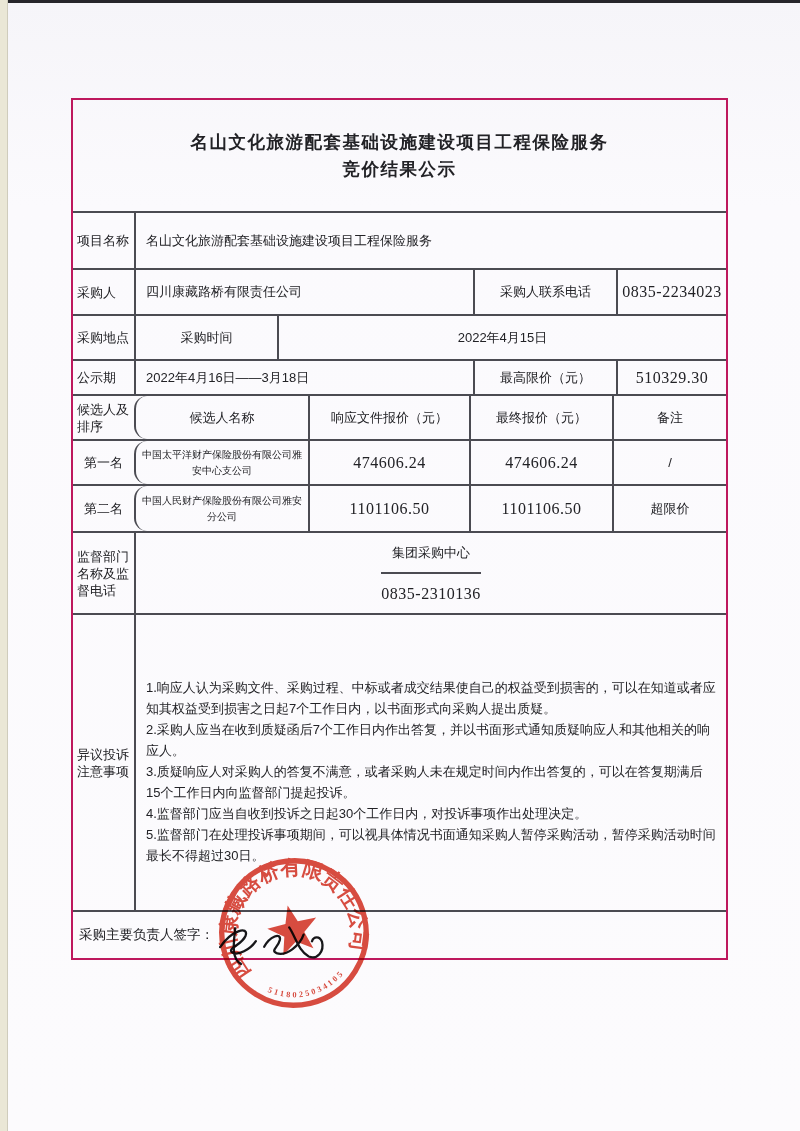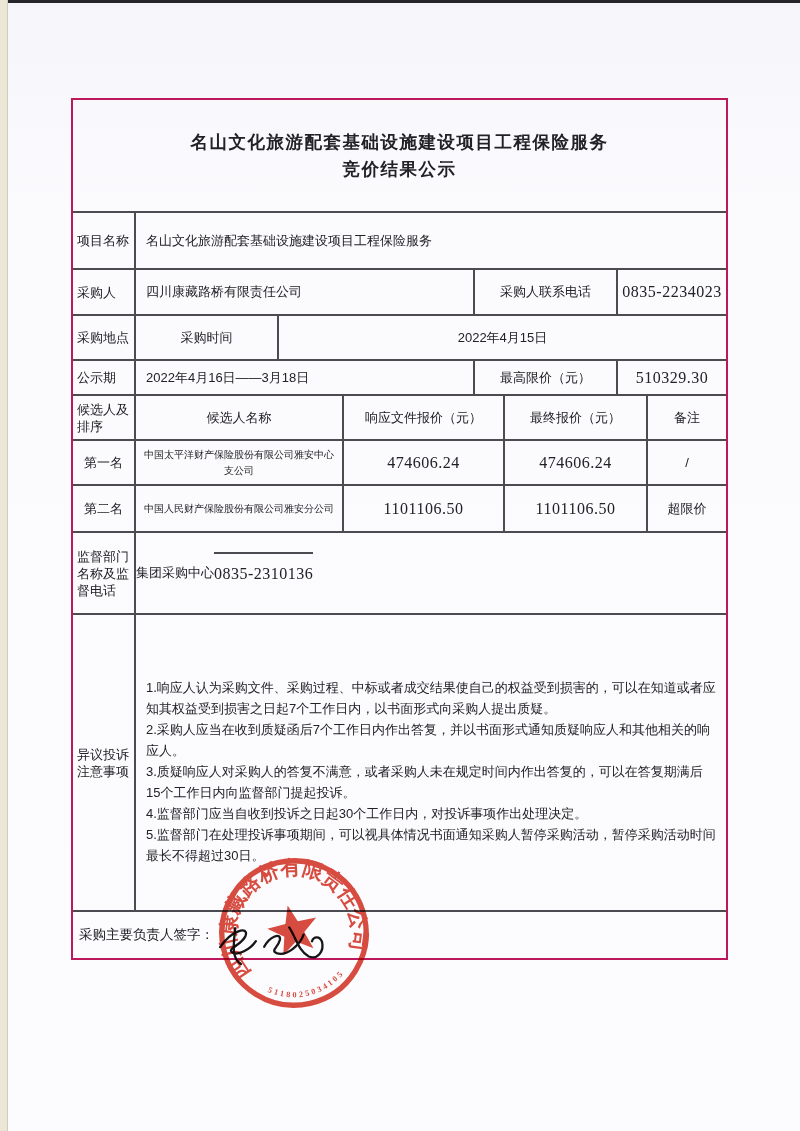--- a/index.html
+++ b/index.html
@@ -21,30 +21,30 @@
   .cell.nl{border-left:none;}
   .lbl{width:61px;padding:2px 4px;font-size:13px;line-height:17px;}
   .ctr{justify-content:center;text-align:center;}
   .lft{padding:2px 10px;}
   .title-cell{height:111px;display:flex;flex-direction:column;justify-content:center;align-items:center;}
   .title-line{font-size:17.5px;font-weight:bold;letter-spacing:1.5px;line-height:27px;}
   .v-name{flex:1;}
   .w-val{width:339px;}
   .w-l2{width:143px;}
   .w-v2{flex:1;}
-  .c-name{width:208px;}
+  .c-name{width:174px;border-radius:13px;}
   .c-bid{width:161px;}
   .c-fin{width:143px;}
   .c-note{flex:1;}
   .fs13{font-size:13px;line-height:18px;}
   .fs12{font-size:10px;line-height:16px;}
   .num{font-family:"Liberation Serif","DejaVu Serif",serif;font-size:16px;letter-spacing:.5px;}
   .h57{height:57px;} .h46{height:46px;} .h45{height:45px;} .h35{height:35px;}
   .h47{height:47px;} .h48{height:48px;}
-  .sup-col{flex:1;display:flex;flex-direction:row;}
+  .sup-col{flex:1;display:flex;flex-direction:column;}
   .sup-sub{height:40px;display:flex;align-items:center;justify-content:center;box-sizing:border-box;}
   .sup-sub2{height:42px;border-top:2px solid #4b4b52;}
   .obj-row{height:297px;}
   .obj-cell{flex:1;display:block;padding:62px 10px 0 10px;font-size:13px;line-height:21px;}
   .obj-cell div{margin:0;}
   .sig-row .cell{font-size:13.5px;}
   .sig-cell{flex:1;padding-left:6px;}
   
   .seal{position:absolute;left:216px;top:855px;width:156px;height:156px;transform:rotate(-13deg);opacity:.9;mix-blend-mode:multiply;}
   .sig{position:absolute;left:206px;top:910px;width:146px;height:66px;transform:rotate(-3deg);mix-blend-mode:multiply;}

